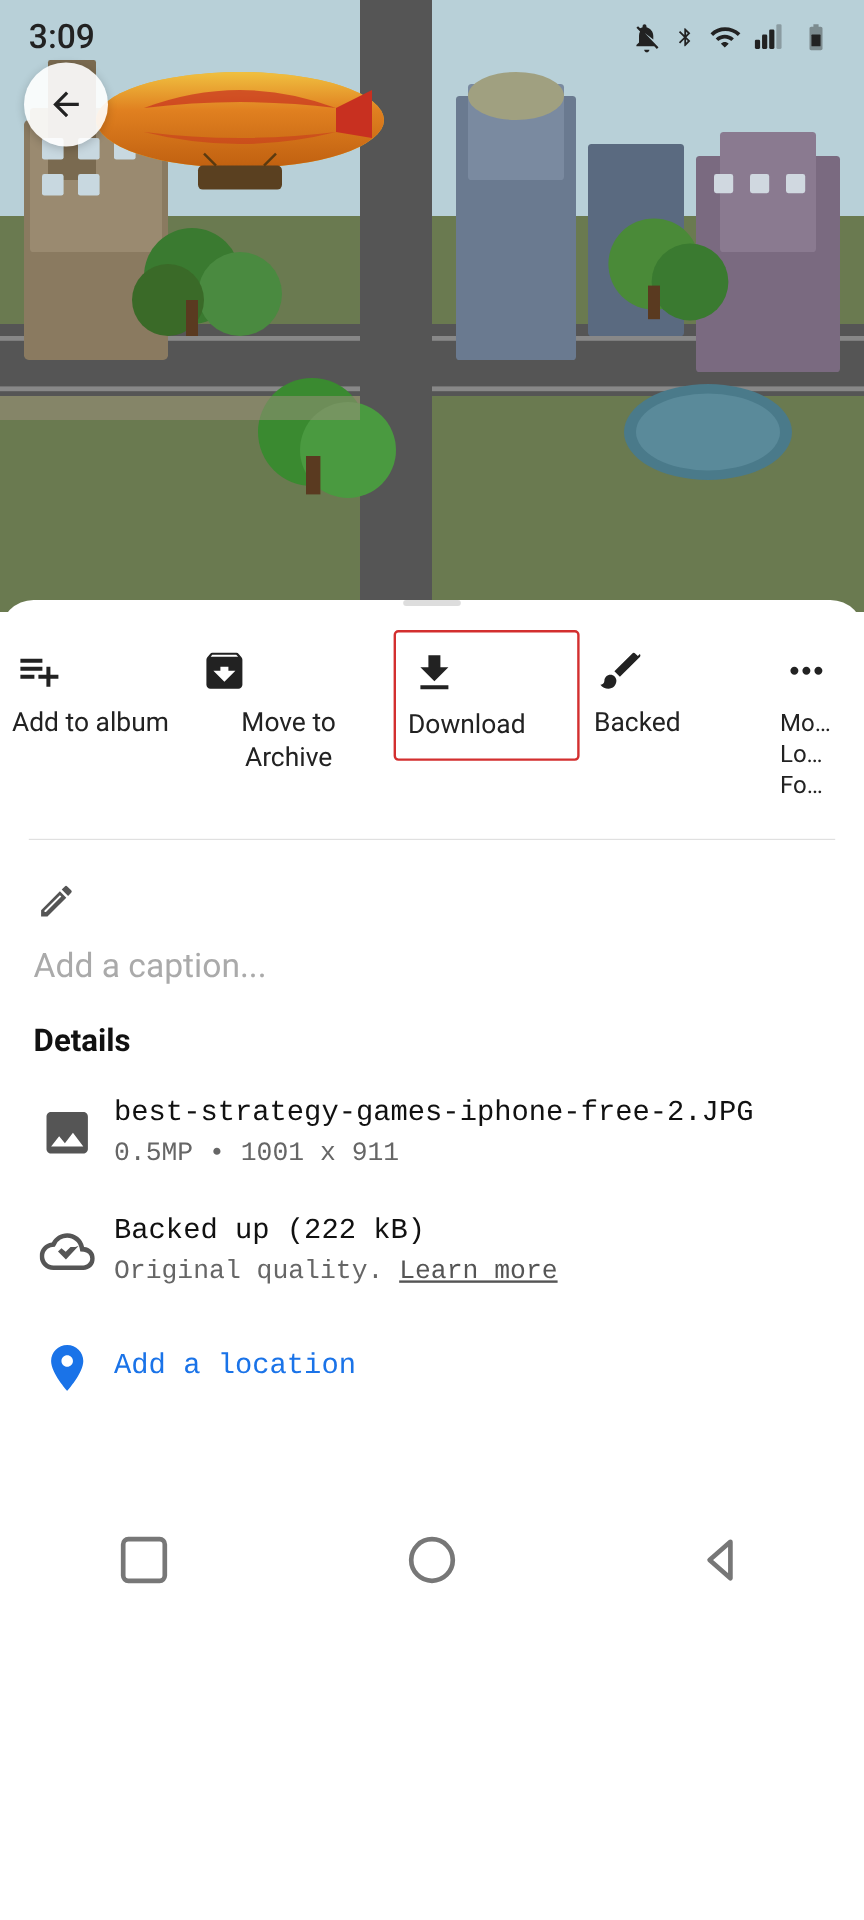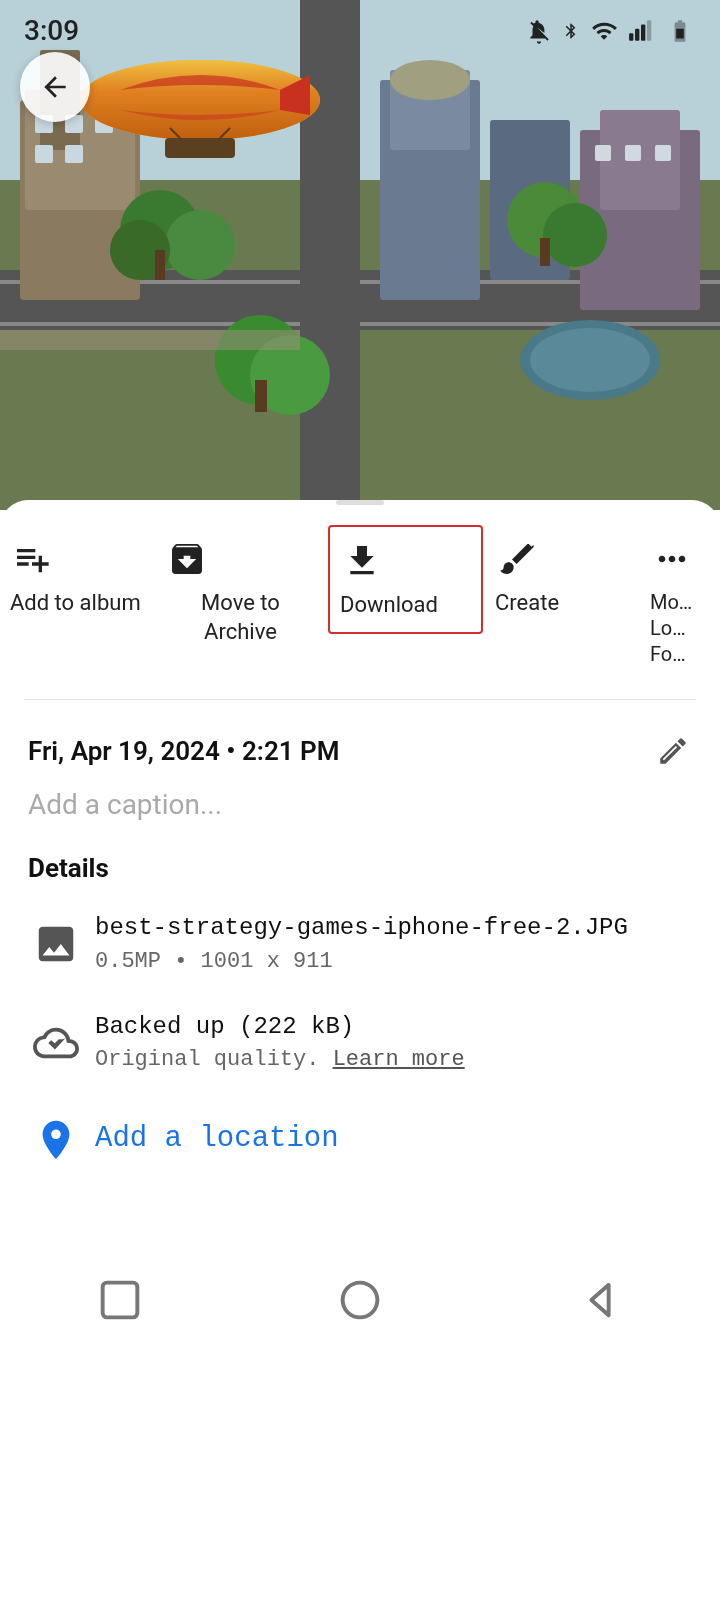--- a/index.html
+++ b/index.html
@@ -202,21 +202,21 @@
     .detail-sub {
       font-size: 22px;
       color: #666;
       margin-top: 4px;
     }
     .detail-sub a {
       color: #555;
       text-decoration: underline;
     }
     .detail-link {
-      font-size: 29px;
+      font-size: 24px;
       color: #1a73e8;
       font-weight: 500;
     }
 
     
     .nav-bar {
       display: flex;
       justify-content: space-around;
       align-items: center;
       padding: 20px 0 28px 0;
@@ -385,39 +385,38 @@
       </div>
       <span class="action-label">Download</span>
     </div>
 
     <div class="action-item">
       <div class="action-icon">
         <svg width="40" height="40" viewBox="0 0 24 24">
           <path d="M7 14c-1.66 0-3 1.34-3 3 0 1.31-1.16 2-2 2 .92 1.22 2.49 2 4 2 2.21 0 4-1.79 4-4 0-1.66-1.34-3-3-3zm13.71-9.37l-1.34-1.34c-.39-.39-1.02-.39-1.41 0L9 12.25 11.75 15l9.96-9.96c.39-.39.39-1.02 0-1.41z" fill="#222"></path>
         </svg>
       </div>
-      <span class="action-label">Create</span>
+      <span class="action-label">Backed</span>
     </div>
 
     <div class="action-item" style="min-width:80px;overflow:hidden;">
       <div class="action-icon">
         <svg width="40" height="40" viewBox="0 0 24 24">
           <path d="M6 10c-1.1 0-2 .9-2 2s.9 2 2 2 2-.9 2-2-.9-2-2-2zm12 0c-1.1 0-2 .9-2 2s.9 2 2 2 2-.9 2-2-.9-2-2-2zm-6 0c-1.1 0-2 .9-2 2s.9 2 2 2 2-.9 2-2-.9-2-2-2z" fill="#222"></path>
         </svg>
       </div>
       <span class="action-label" style="font-size:20px;text-align:left;">Mo…<br>Lo…<br>Fo…</span>
     </div>
   </div>
 
   <div class="divider"></div>
 
   <div class="info-section">
 
     <div class="datetime-row">
-      <span class="datetime-text">Fri, Apr 19, 2024 • 2:21 PM</span>
       <div class="edit-icon">
         <svg width="34" height="34" viewBox="0 0 24 24">
           <path d="M3 17.25V21h3.75L17.81 9.94l-3.75-3.75L3 17.25zm2.92 1.08H5v-.84l9.06-9.06.84.84-9.06 9.06zM20.71 5.63l-2.34-2.34a1 1 0 0 0-1.41 0l-1.83 1.83 3.75 3.75 1.83-1.83a1 1 0 0 0 0-1.41z" fill="#555"></path>
         </svg>
       </div>
     </div>
 
     <div class="caption-placeholder">Add a caption...</div>
 
     <div class="details-heading">Details</div>

